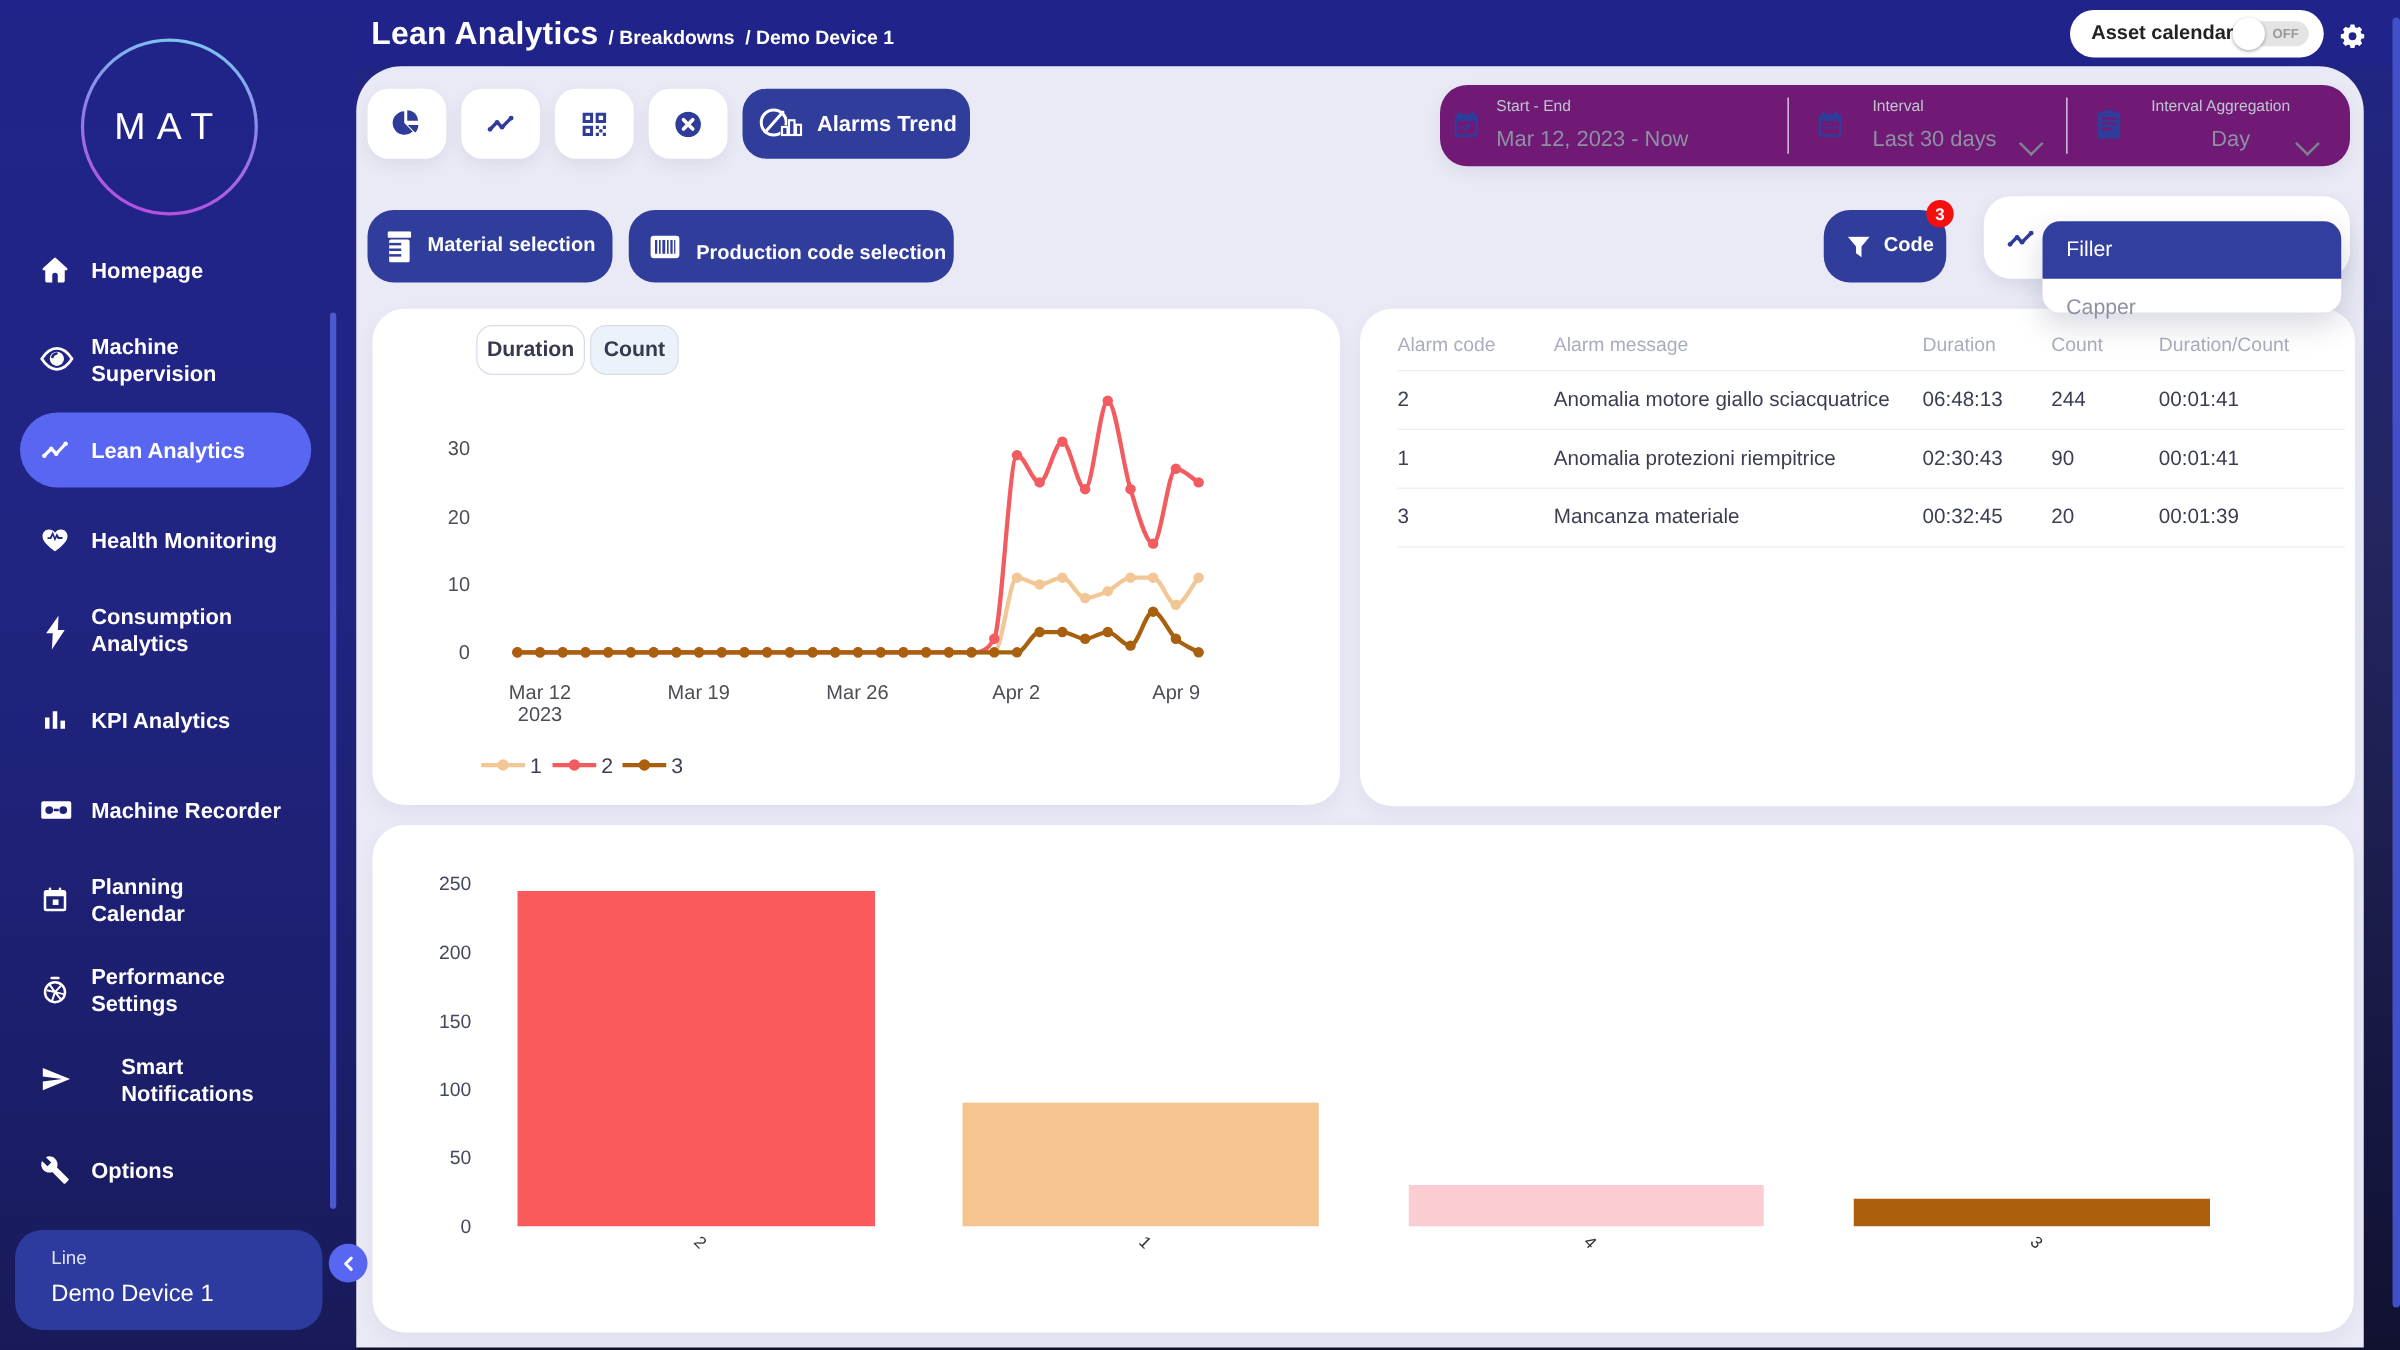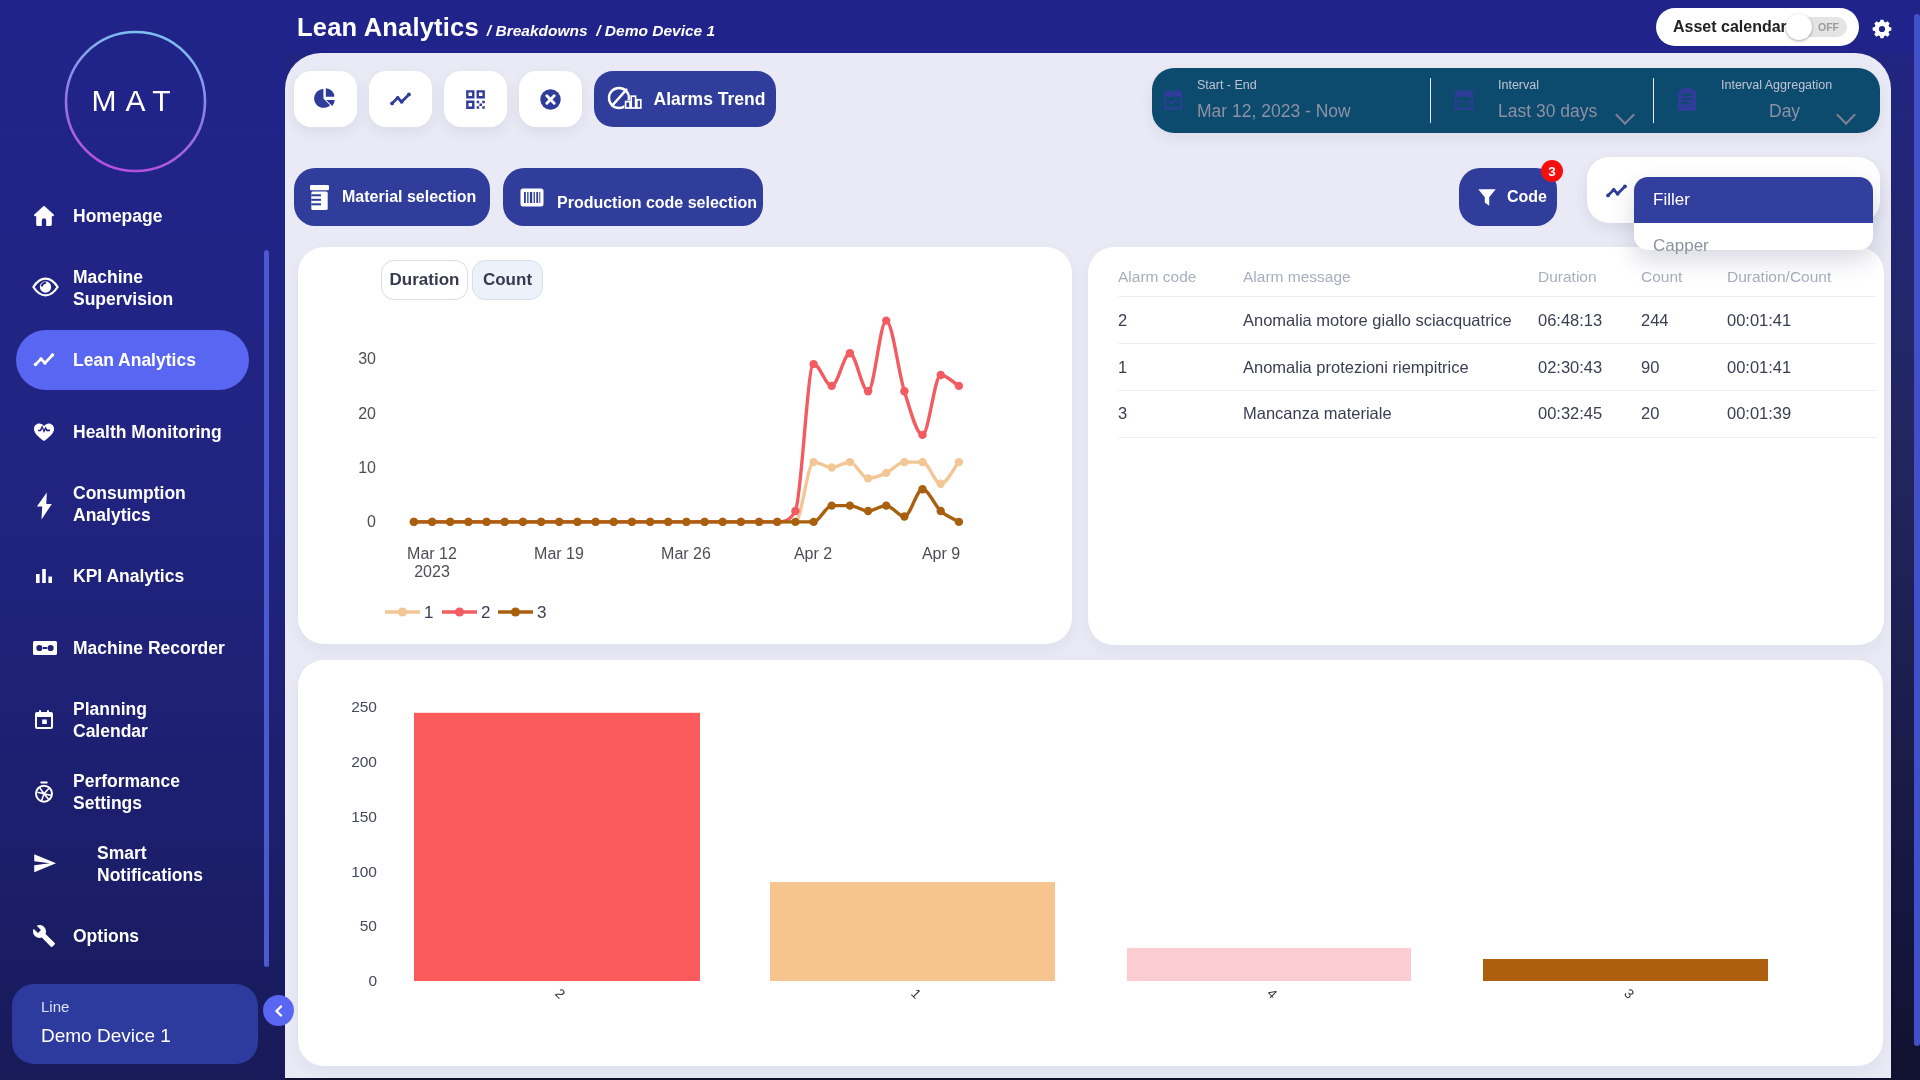--- a/index.html
+++ b/index.html
@@ -16,35 +16,35 @@
 
 
 #content {
   position:absolute; left:285px; top:53px; width:1606px; height:1025px;
   background:#e9eaf5; border-radius:36px 36px 0 0;
 }
 
 
 #title { position:absolute; left:297px; top:13px; color:#fff; }
 #title b { font-size:25.5px; font-weight:bold; letter-spacing:0.2px; }
-#title span { font-size:15.5px; font-weight:600; margin-left:8px;font-style:italic; }
+#title span { font-size:15.5px; font-weight:600; margin-left:8px; }
 
 
 #togglepill { position:absolute; left:1656px; top:8px; width:203px; height:38px; background:#fff; border-radius:19px; display:flex; align-items:center; }
 #togglepill .lbl { font-size:16px; font-weight:bold; color:#222; margin-left:17px; white-space:nowrap; }
 #track { position:absolute; right:12px; top:9px; width:60px; height:20px; background:#e4e4e4; border-radius:10px; }
 #track .knob { position:absolute; left:-1px; top:-3px; width:26px; height:26px; background:#fff; border-radius:50%; box-shadow:0 1px 3px rgba(0,0,0,.35); }
 #track .off { position:absolute; right:8px; top:4px; font-size:10.5px; font-weight:bold; color:#9a9a9a; }
 
 
 .sqbtn { position:absolute; top:71px; width:63px; height:56px; background:#fff; border-radius:17px; display:flex; align-items:center; justify-content:center; box-shadow:0 5px 14px rgba(40,45,90,.07); }
 #alarmsbtn { position:absolute; left:594px; top:71px; width:182px; height:56px; background:#303d9b; border-radius:19px; display:flex; align-items:center; justify-content:center; gap:11px; color:#fff; font-size:17.5px; font-weight:bold; }
 
 
-#controls { position:absolute; left:1152px; top:68px; width:728px; height:65px; background:#0c4a6e; border-radius:22px; box-shadow:0 5px 14px rgba(40,45,90,.07); }
+#controls { position:absolute; left:1152px; top:68px; width:728px; height:65px; background:#701a75; border-radius:22px; box-shadow:0 5px 14px rgba(40,45,90,.07); }
 #controls .sep { position:absolute; top:10px; width:1px; height:45px; background:#e8e8ee; }
 .ctrl-label { position:absolute; font-size:12.5px; color:#c0c4d2; }
 .ctrl-value { position:absolute; font-size:17.5px; color:#8d91a4; }
 .chev { position:absolute; width:14px; height:14px; border-right:2.5px solid #7d8193; border-bottom:2.5px solid #7d8193; transform:rotate(45deg); }
 
 
 .pillbtn { position:absolute; top:168px; height:58px; background:#303d9b; border-radius:21px; display:flex; align-items:center; color:#fff; font-size:16px; font-weight:bold; white-space:nowrap; }
 
 
 #machinepill { position:absolute; left:1587px; top:157px; width:293px; height:66px; background:#fff; border-radius:22px; box-shadow:0 5px 14px rgba(40,45,90,.09); }

